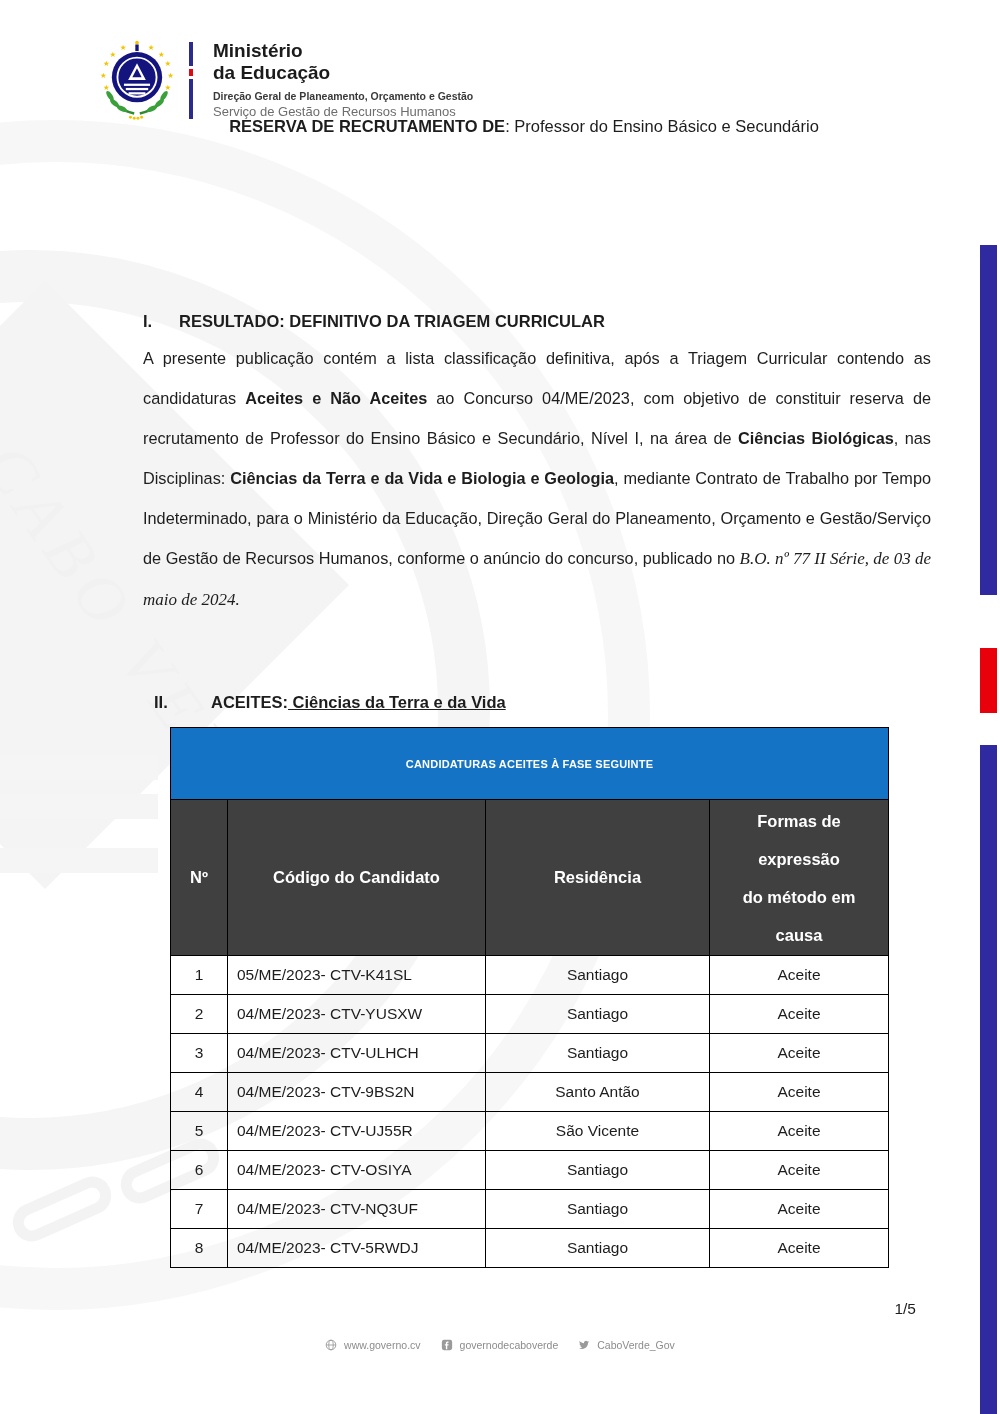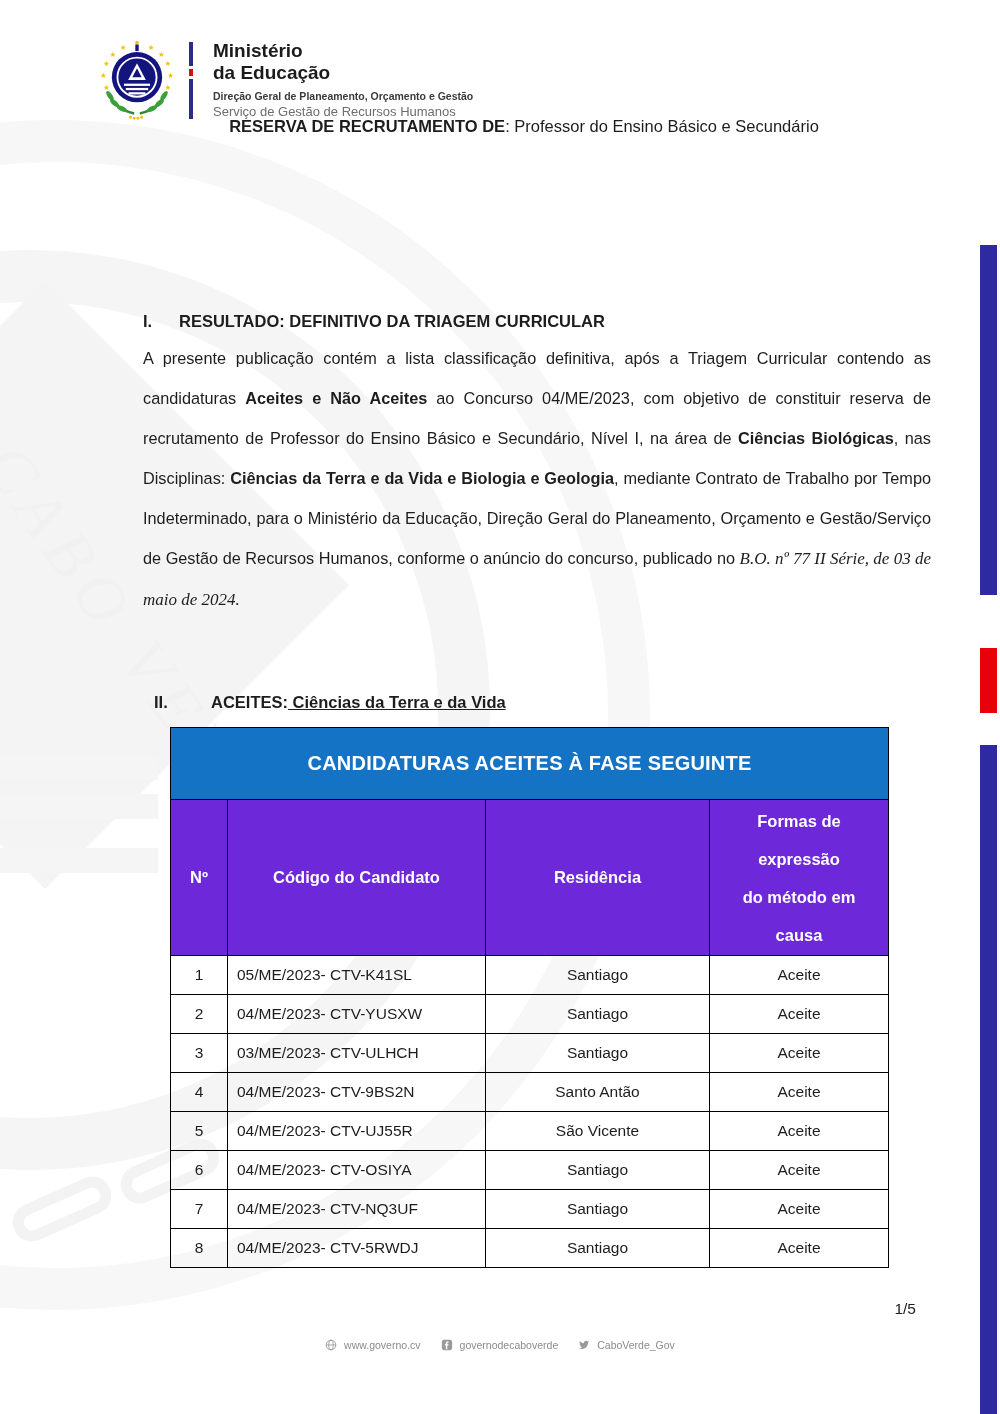--- a/index.html
+++ b/index.html
@@ -94,25 +94,25 @@
 
   
   .accept-table {
     position: absolute; left: 170px; top: 727px; z-index: 3;
     width: 718px; border-collapse: collapse; table-layout: fixed;
     font-size: 15.5px;
   }
   .accept-table th, .accept-table td { border: 1px solid #000; padding: 0; }
   .banner-cell {
     height: 72px; background: #1573c5; color: #fff;
-    font-size: 20px; font-weight: bold; text-align: center;
+    font-size: 11px; font-weight: bold; text-align: center;
     letter-spacing: 0.2px;
   }
   .col-head {
-    height: 156px; background: #6d28d9; color: #fff;
+    height: 156px; background: #404040; color: #fff;
     font-size: 16.5px; font-weight: bold; text-align: center; vertical-align: middle;
   }
   .col-head .hline { line-height: 38px; }
   .accept-table td { height: 39px; text-align: center; vertical-align: middle; }
   .accept-table td.code-cell { text-align: left; padding-left: 9px; }
 
   
   .page-number { position: absolute; right: 84px; top: 1300px; z-index: 3; font-size: 15.5px; color: #1d1d1d; margin-left: 40px; }
   .footer-links {
     position: absolute; left: 0; right: 0; top: 1339px; z-index: 3;
@@ -246,21 +246,21 @@
         <td>Aceite</td>
       </tr>
       <tr>
         <td>2</td>
         <td class="code-cell">04/ME/2023- CTV-YUSXW</td>
         <td>Santiago</td>
         <td>Aceite</td>
       </tr>
       <tr>
         <td>3</td>
-        <td class="code-cell">03/ME/2023- CTV-ULHCH</td>
+        <td class="code-cell">04/ME/2023- CTV-ULHCH</td>
         <td>Santiago</td>
         <td>Aceite</td>
       </tr>
       <tr>
         <td>4</td>
         <td class="code-cell">04/ME/2023- CTV-9BS2N</td>
         <td>Santo Antão</td>
         <td>Aceite</td>
       </tr>
       <tr>

